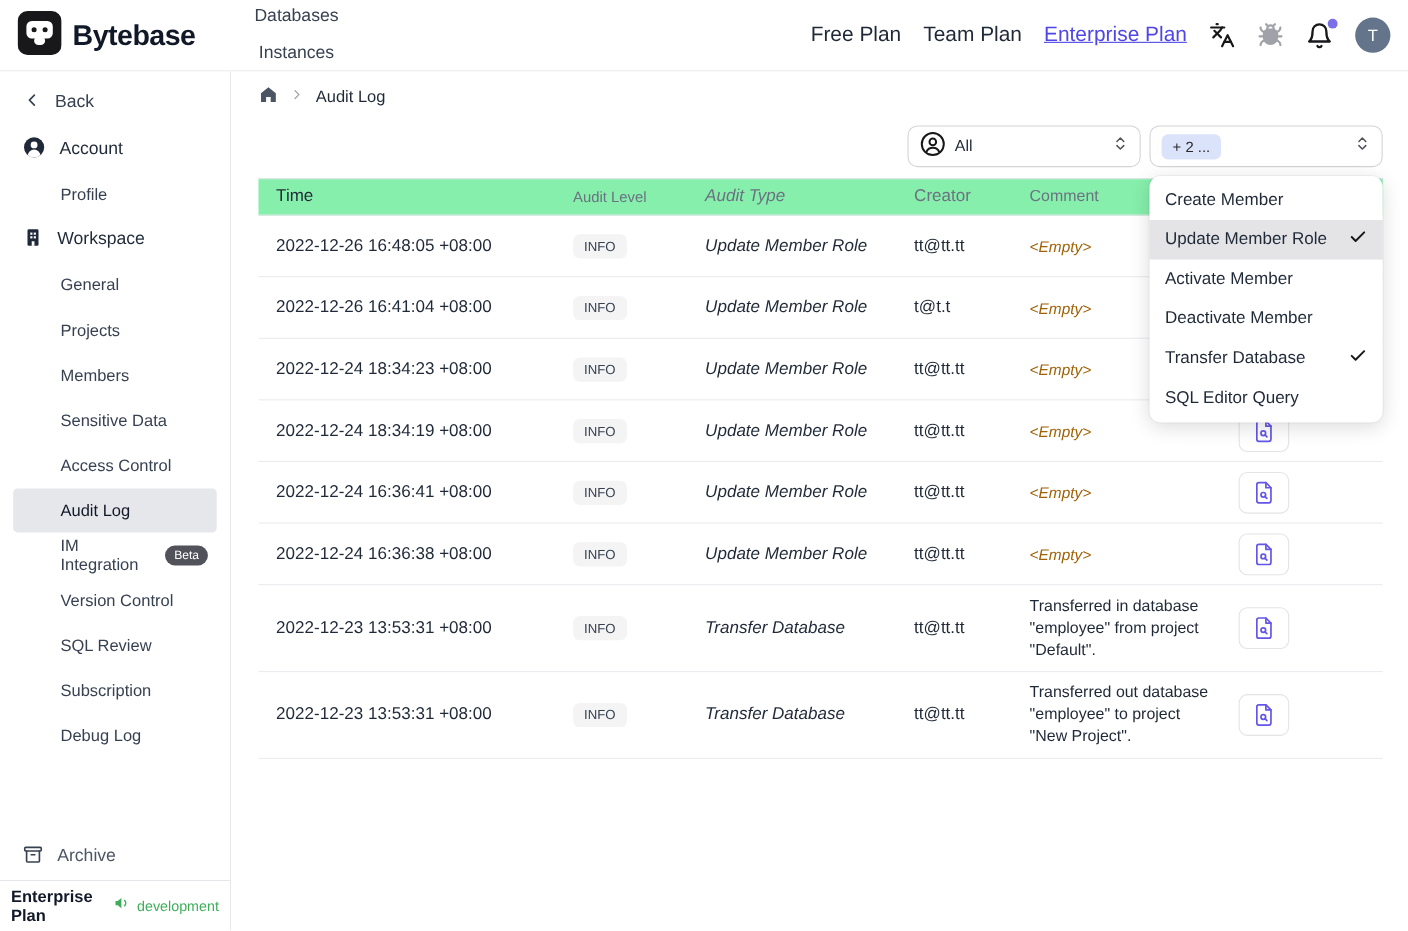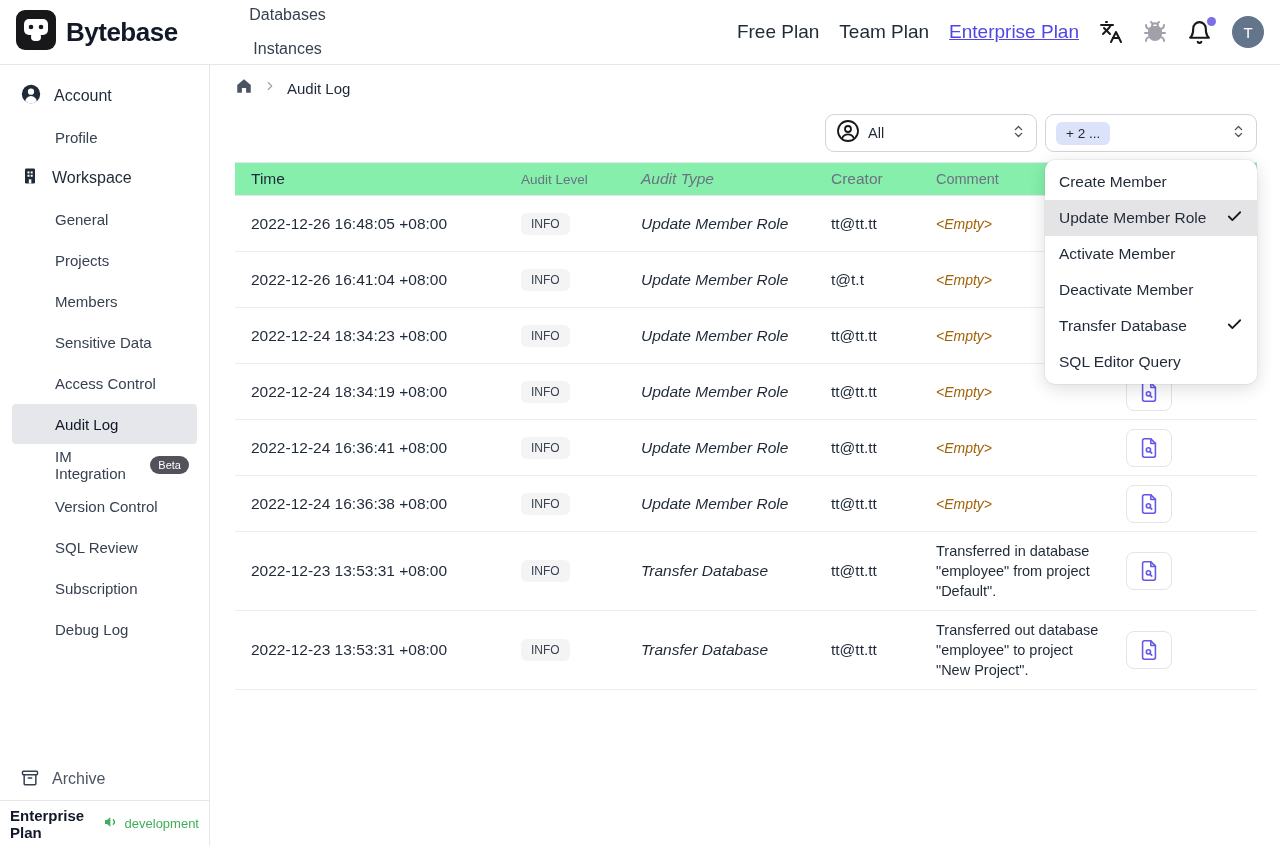--- a/index.html
+++ b/index.html
@@ -2,21 +2,21 @@
 <html><head>
 <meta charset="utf-8">
 <style>
   * { margin:0; padding:0; box-sizing:border-box; }
   html,body { width:1280px; height:846px; overflow:hidden; background:#fff;
     font-family:"Liberation Sans", sans-serif; color:#1f2937; }
 
   
   .topnav { height:65px; display:flex; align-items:center; padding:0 16px;
     border-bottom:1px solid #e5e7eb; background:#fff; }
-  .brand { display:flex; align-items:center; gap:10px; margin-right:48px; }
+  .brand { display:flex; align-items:center; gap:10px; margin-right:30px; }
   .brand-word { font-size:26px; font-weight:800; letter-spacing:-0.5px; color:#111827; }
   .navlinks { display:flex; align-items:center; gap:2px;flex-direction:column; }
   .navlink { font-size:16px; color:#374151; padding:7px 13px; border-radius:6px; cursor:pointer; }
   .navlink.active { background:#e5e7eb; color:#111827; }
   .topnav-right { margin-left:auto; display:flex; align-items:center; gap:20px; }
   .plan-link { font-size:19px; color:#1f2937; }
   .plan-link.current { color:#4f46e5; text-decoration:underline; font-weight:500; }
   .icon-btn { position:relative; display:flex; align-items:center; cursor:pointer; }
   .bell-dot { position:absolute; top:-3px; right:-4px; width:9px; height:9px;
     border-radius:50%; background:#7c6ee6; }
@@ -144,20 +144,28 @@
       </svg>
       <span class="bell-dot"></span>
     </span>
     <span class="avatar">T</span>
   </div>
 </div>
 
 <div class="shell">
 
   <div class="sidebar">
+    <div class="side-item">
+      <span>
+        <svg width="18" height="18" viewBox="0 0 24 24" fill="none" stroke="#374151" stroke-width="2" stroke-linecap="round" stroke-linejoin="round">
+            <path d="m15 18-6-6 6-6"></path>
+          </svg>
+      </span>
+      <span class="lbl" style="font-size:16px;">Back</span>
+    </div>
 
     <div class="side-item side-header" style="margin-top:3px;">
       <span>
         <svg width="22" height="22" viewBox="0 0 24 24">
           <defs>
               <clipPath id="ac">
                 <circle cx="12" cy="12" r="10"></circle>
               </clipPath>
             </defs>
           <circle cx="12" cy="12" r="10" fill="#1f2937"></circle>

